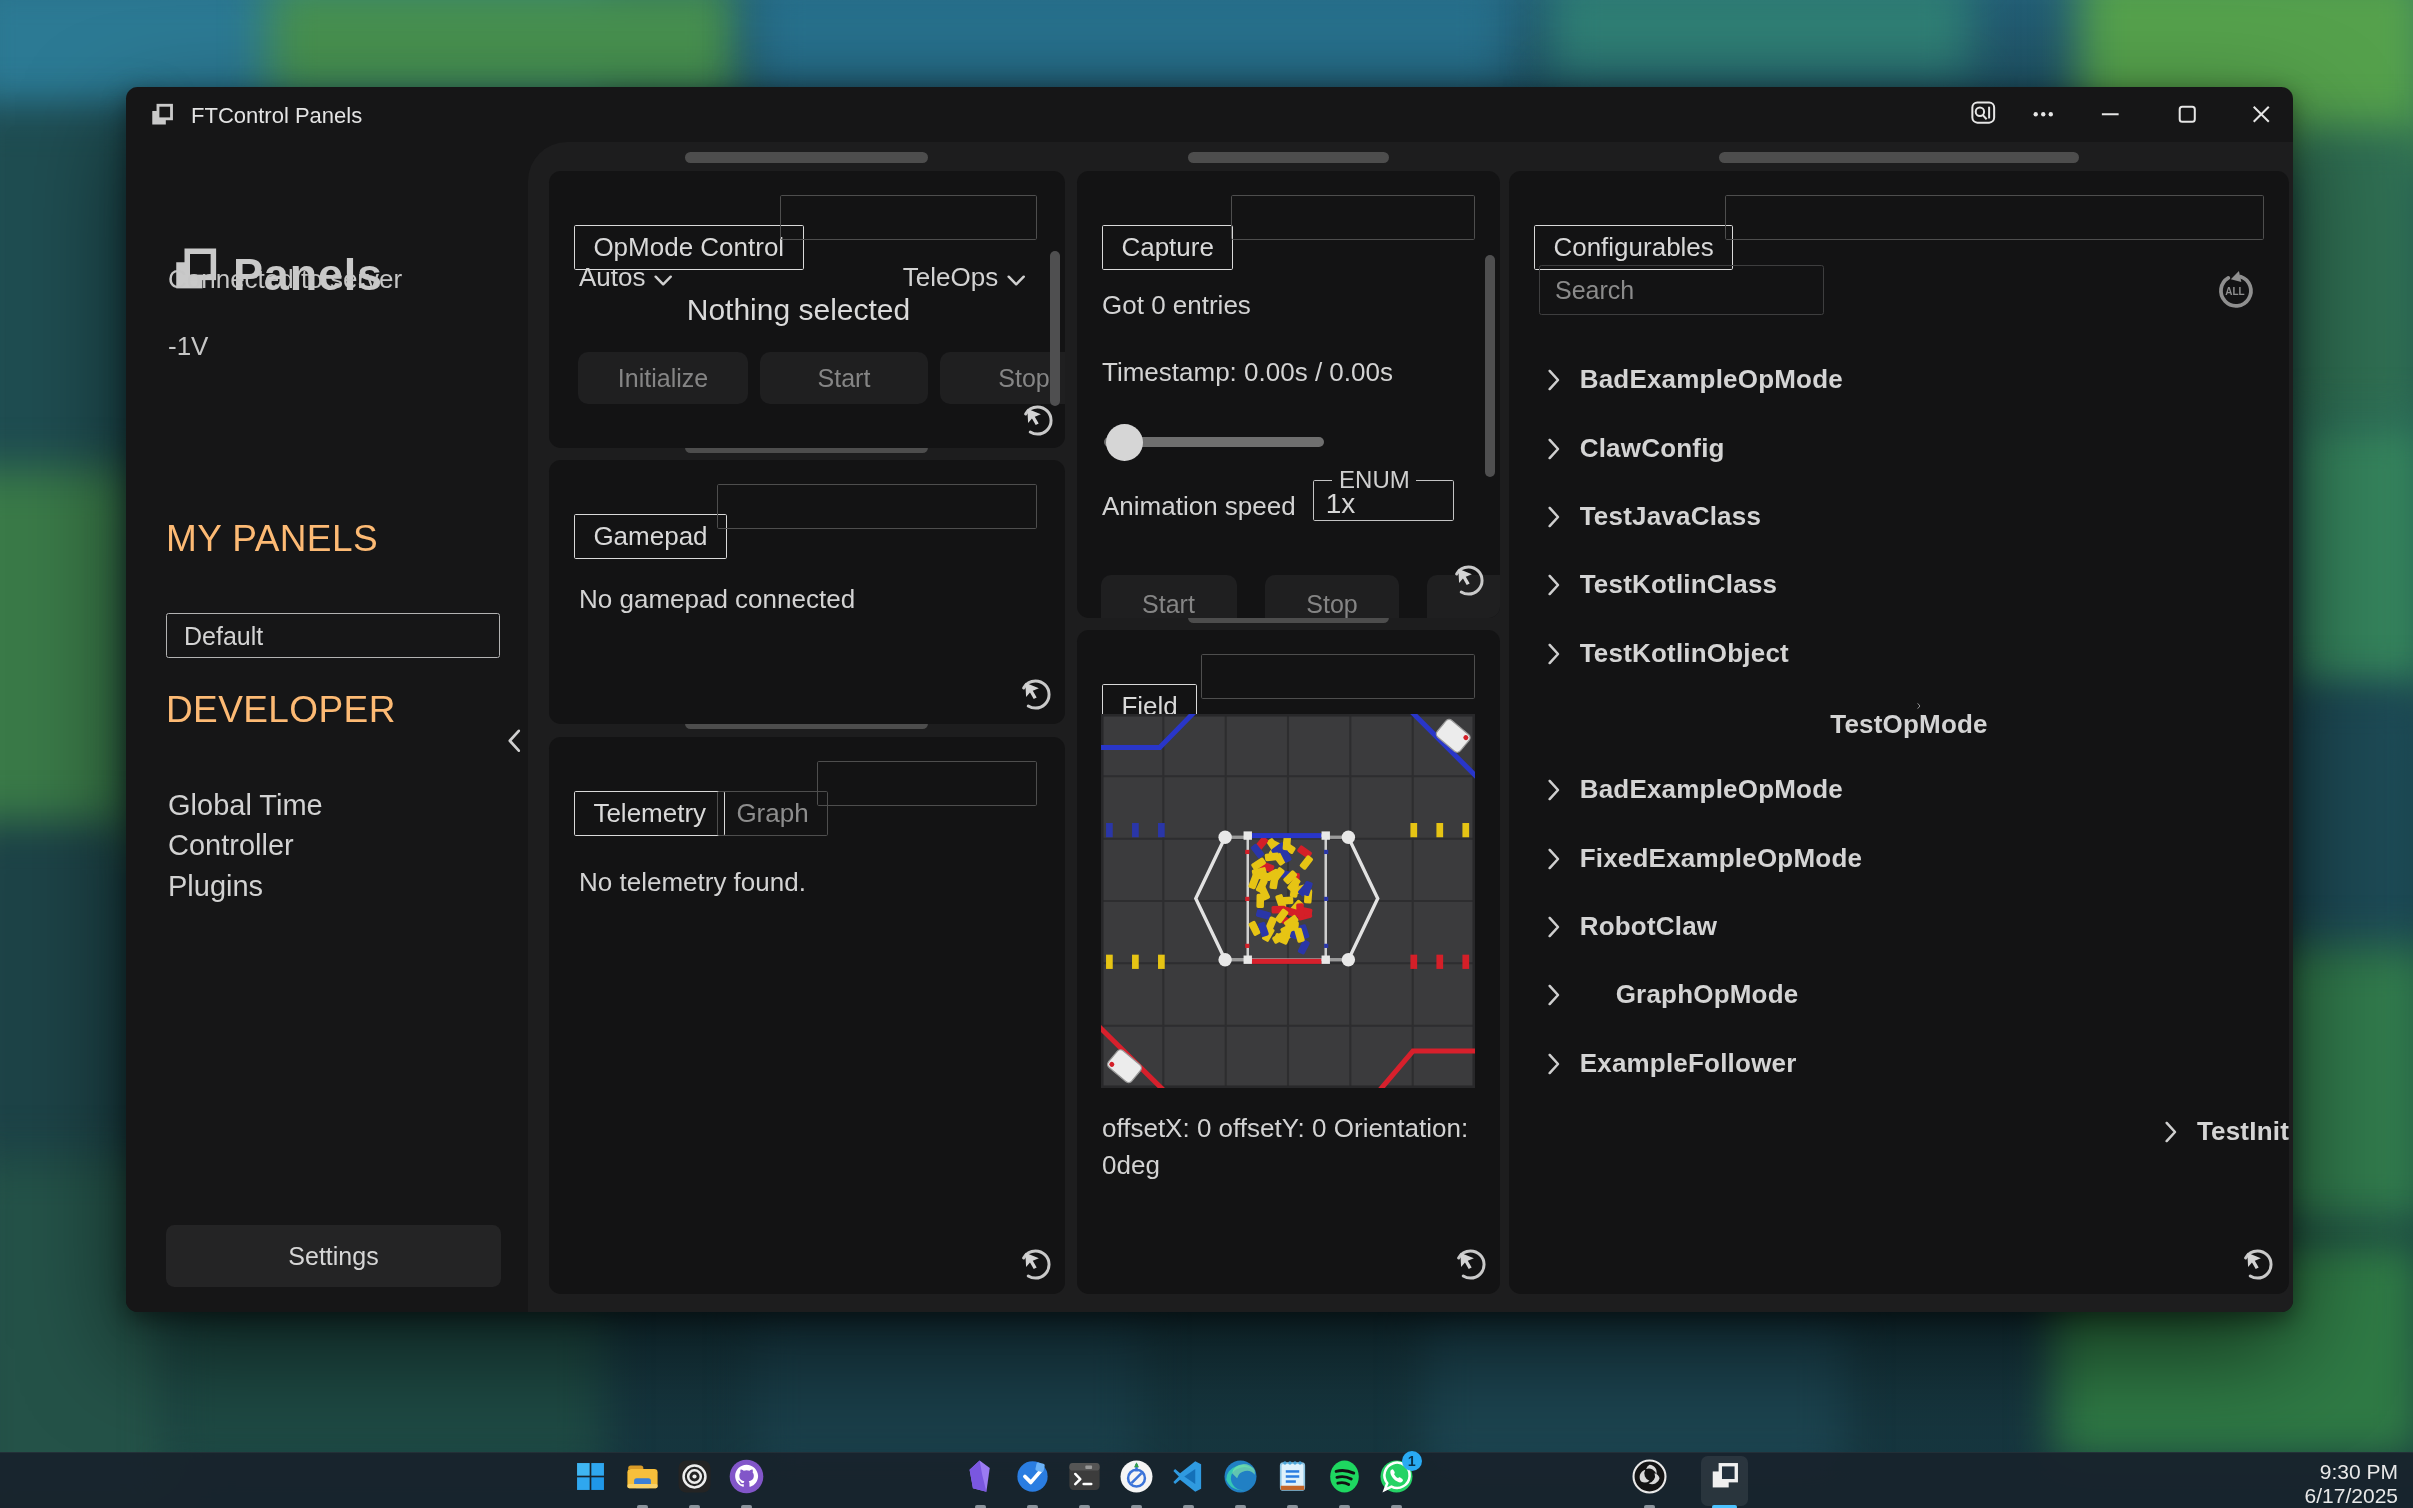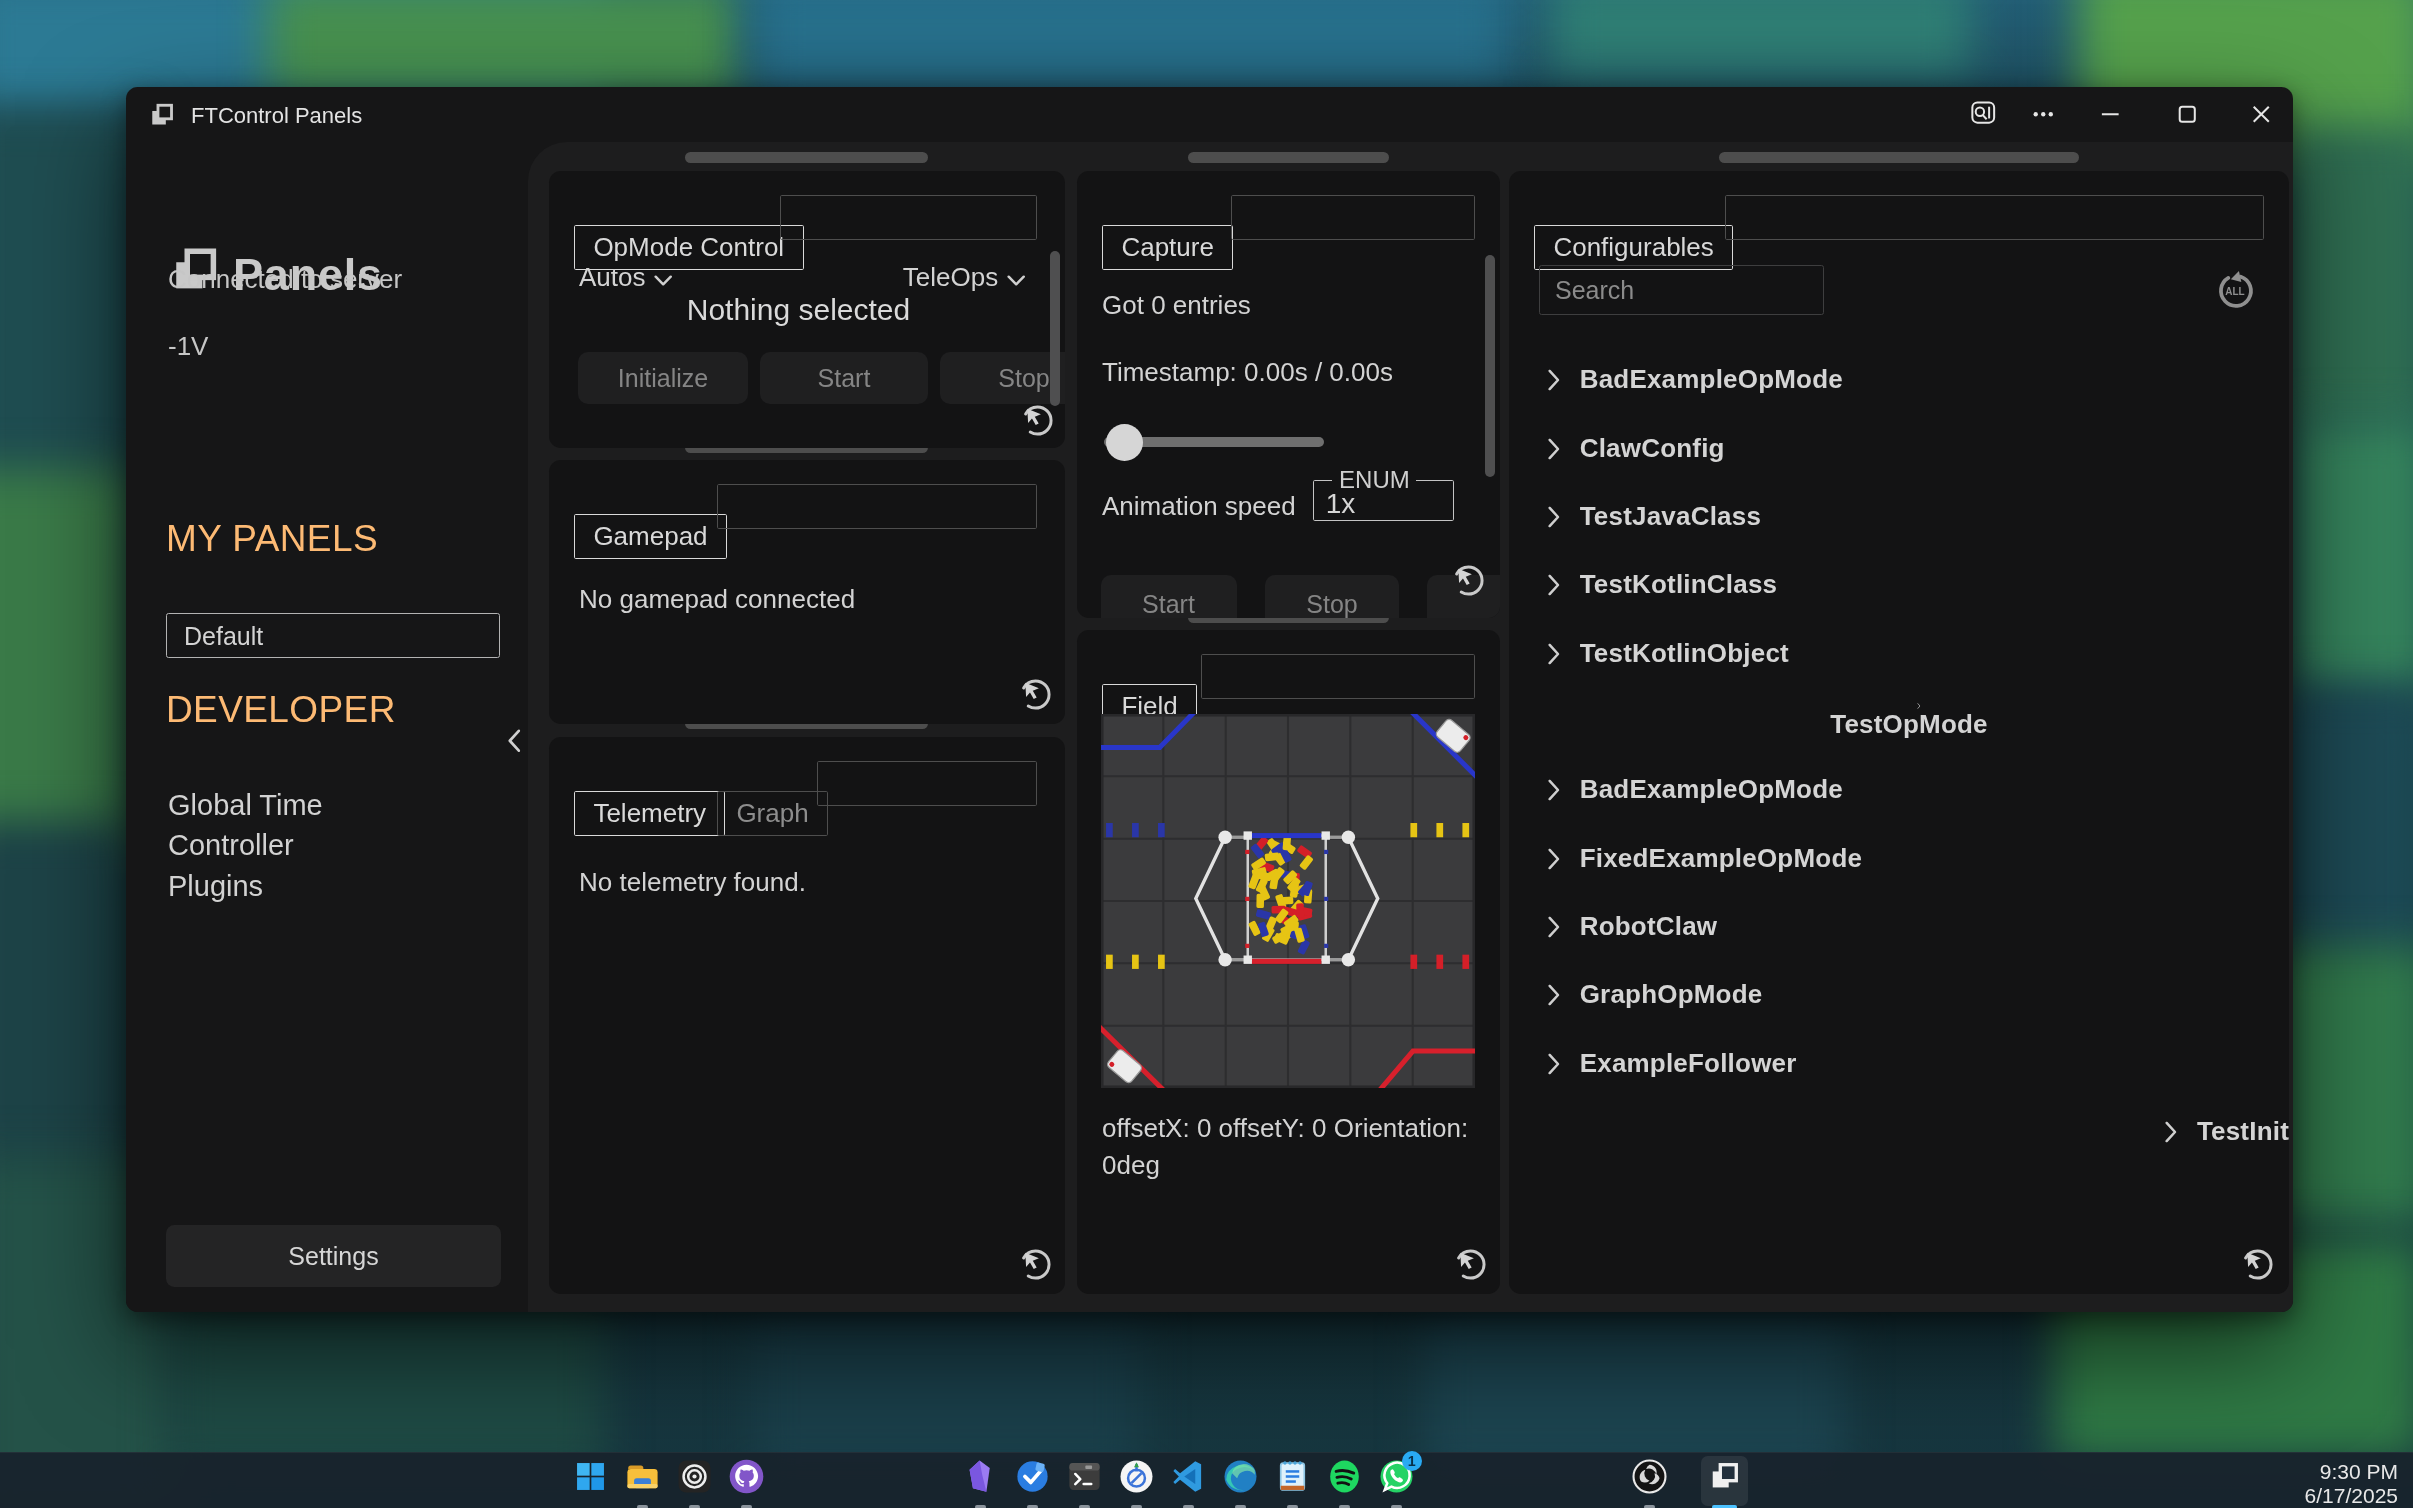--- a/index.html
+++ b/index.html
@@ -472,21 +472,21 @@
             <span class="lbl">FixedExampleOpMode</span>
           </div>
 
           <div class="cfg-row" style="top: 737px; right: 0px;">
             <svg class="chev" width="11.7" height="22" viewBox="0 0 14 26">
               <use href="#icon-chev-right"></use>
             </svg>
             <span class="lbl">RobotClaw</span>
           </div>
 
-          <div class="cfg-row" style="top: 805px; right: 0px;">
+          <div class="cfg-row" style="top: 805px; right: 0px; gap: 36px;">
             <svg class="chev" width="11.7" height="22" viewBox="0 0 14 26">
               <use href="#icon-chev-right"></use>
             </svg>
             <span class="lbl">GraphOpMode</span>
           </div>
 
           <div class="cfg-row" style="top: 874px; right: 0px;">
             <svg class="chev" width="11.7" height="22" viewBox="0 0 14 26">
               <use href="#icon-chev-right"></use>
             </svg>

